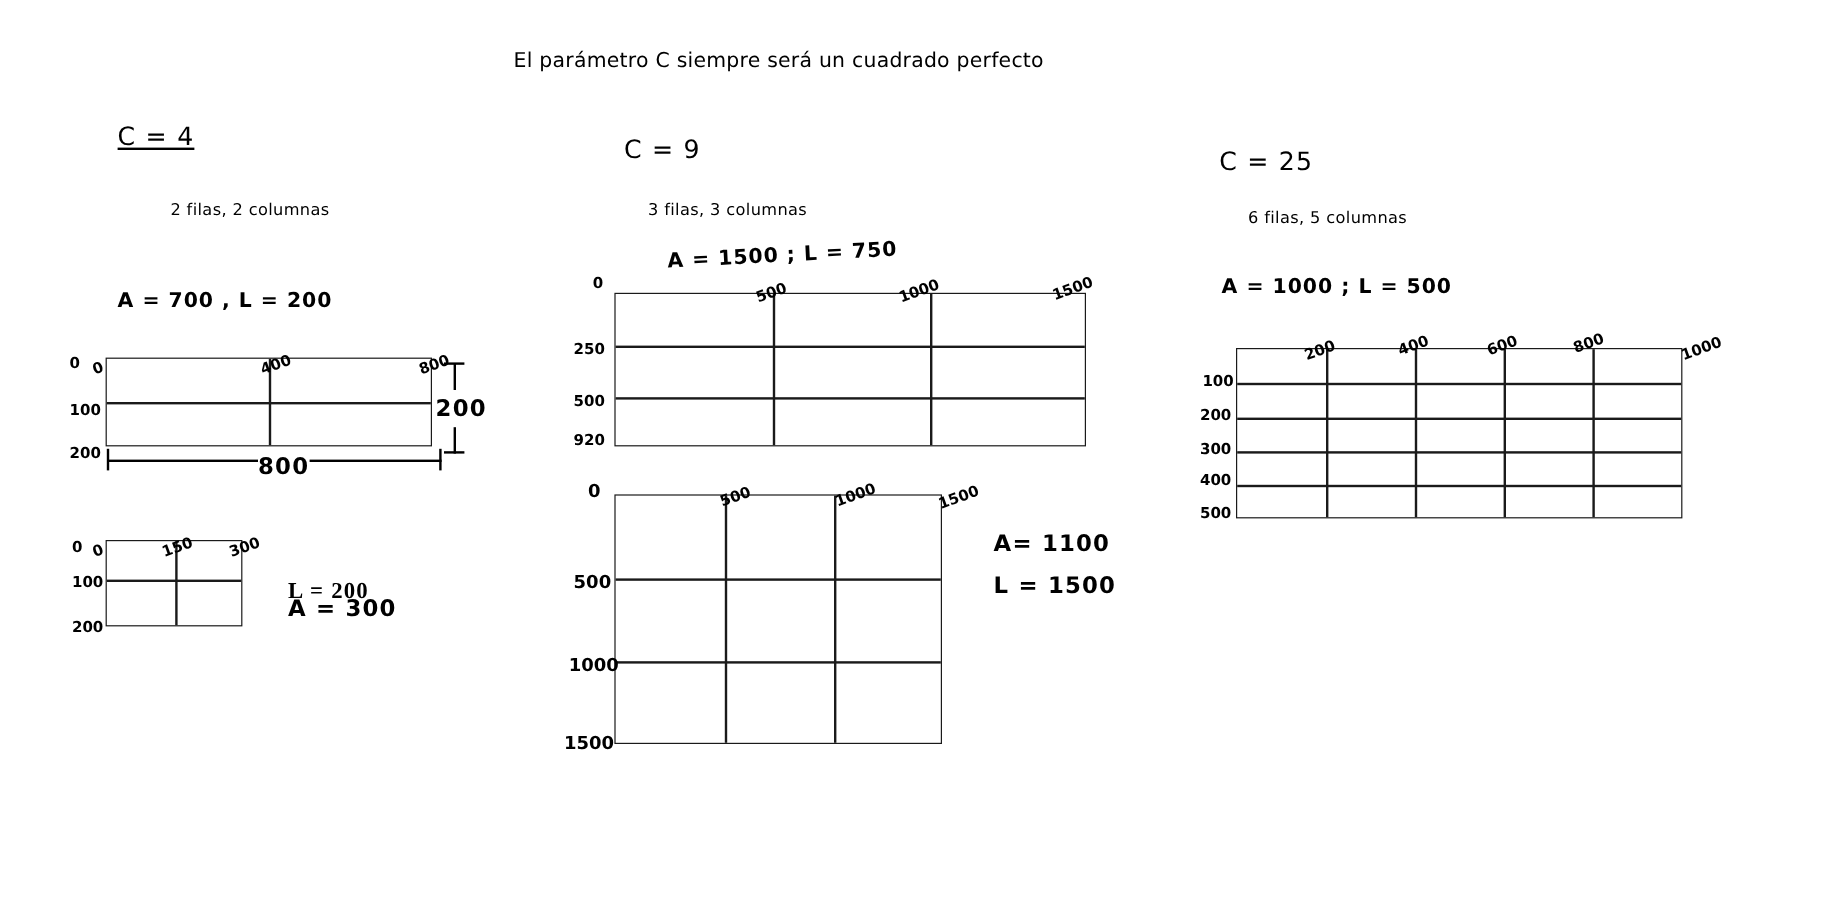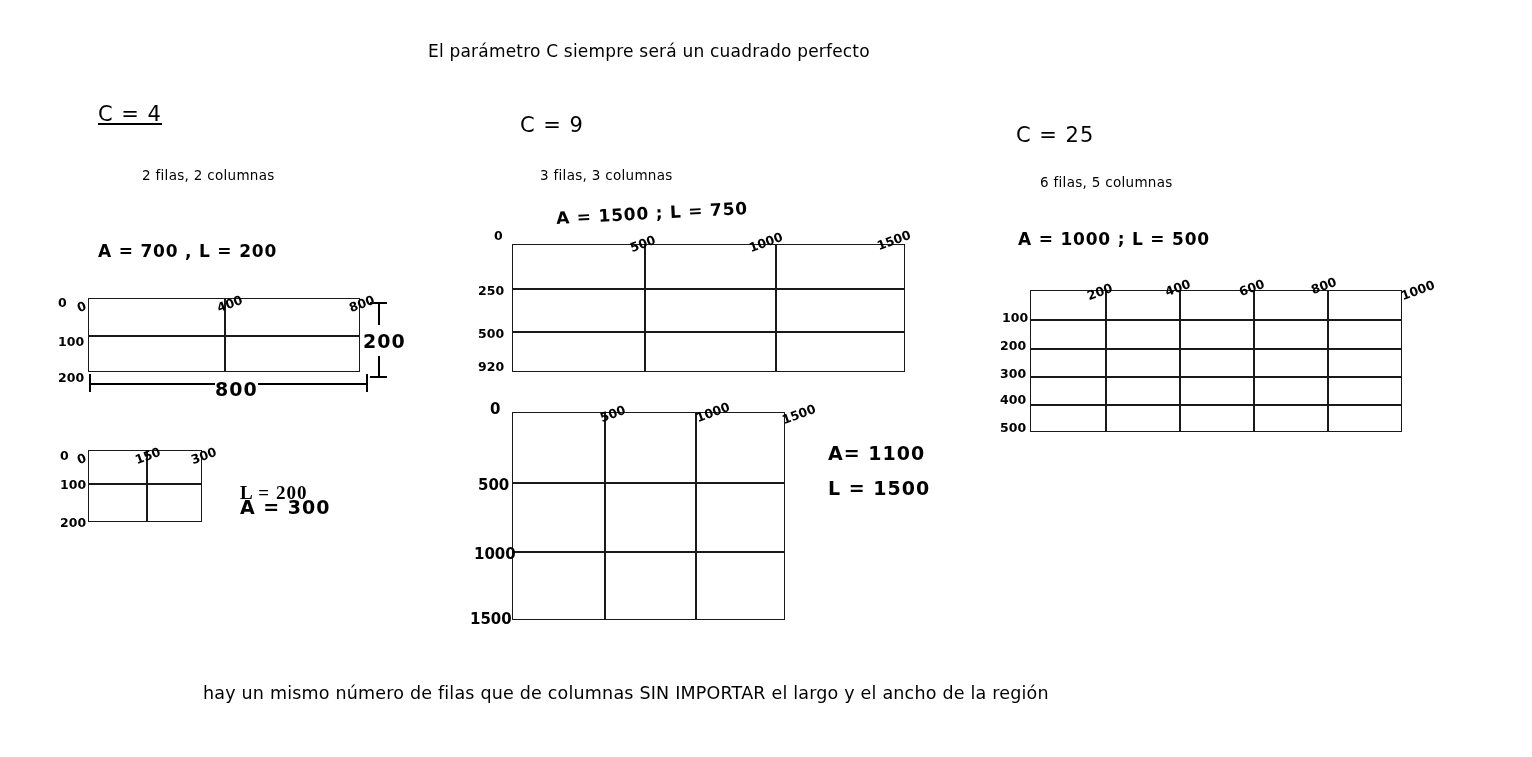--- a/index.html
+++ b/index.html
@@ -182,15 +182,14 @@
   <div class="abs tickTop" style="left:1168px; top:284px;">400</div>
   <div class="abs tickTop" style="left:1242px; top:284px;">600</div>
   <div class="abs tickTop" style="left:1314px; top:282px;">800</div>
   <div class="abs tickTop" style="left:1404px; top:288px;">1000</div>
   <div class="abs tick" style="left:1002px; top:310px;">100</div>
   <div class="abs tick" style="left:1000px; top:338px;">200</div>
   <div class="abs tick" style="left:1000px; top:366px;">300</div>
   <div class="abs tick" style="left:1000px; top:392px;">400</div>
   <div class="abs tick" style="left:1000px; top:420px;">500</div>
 
-  <div class="abs footer" style="left:203px; top:678px;">hay un mismo número de filas que de columnas SIN IMPORTAR el largo y el ancho de la región</div>
 
 </div>
 
 </body></html>

